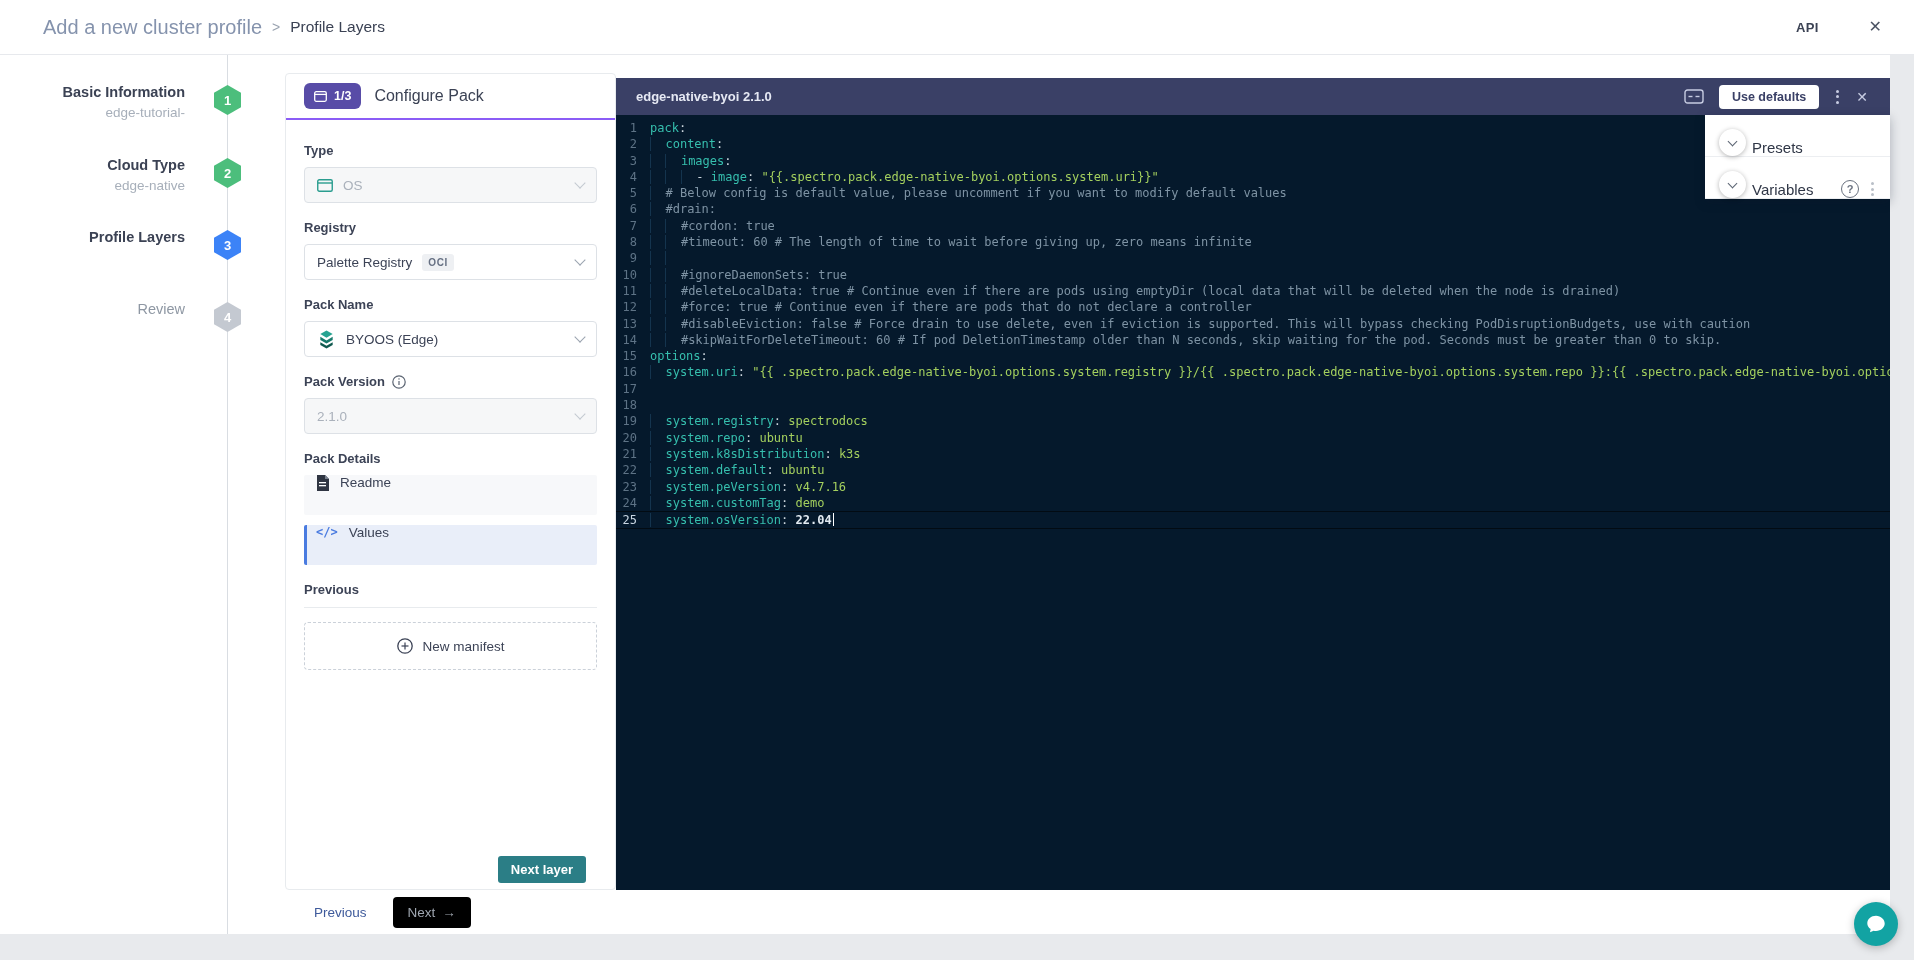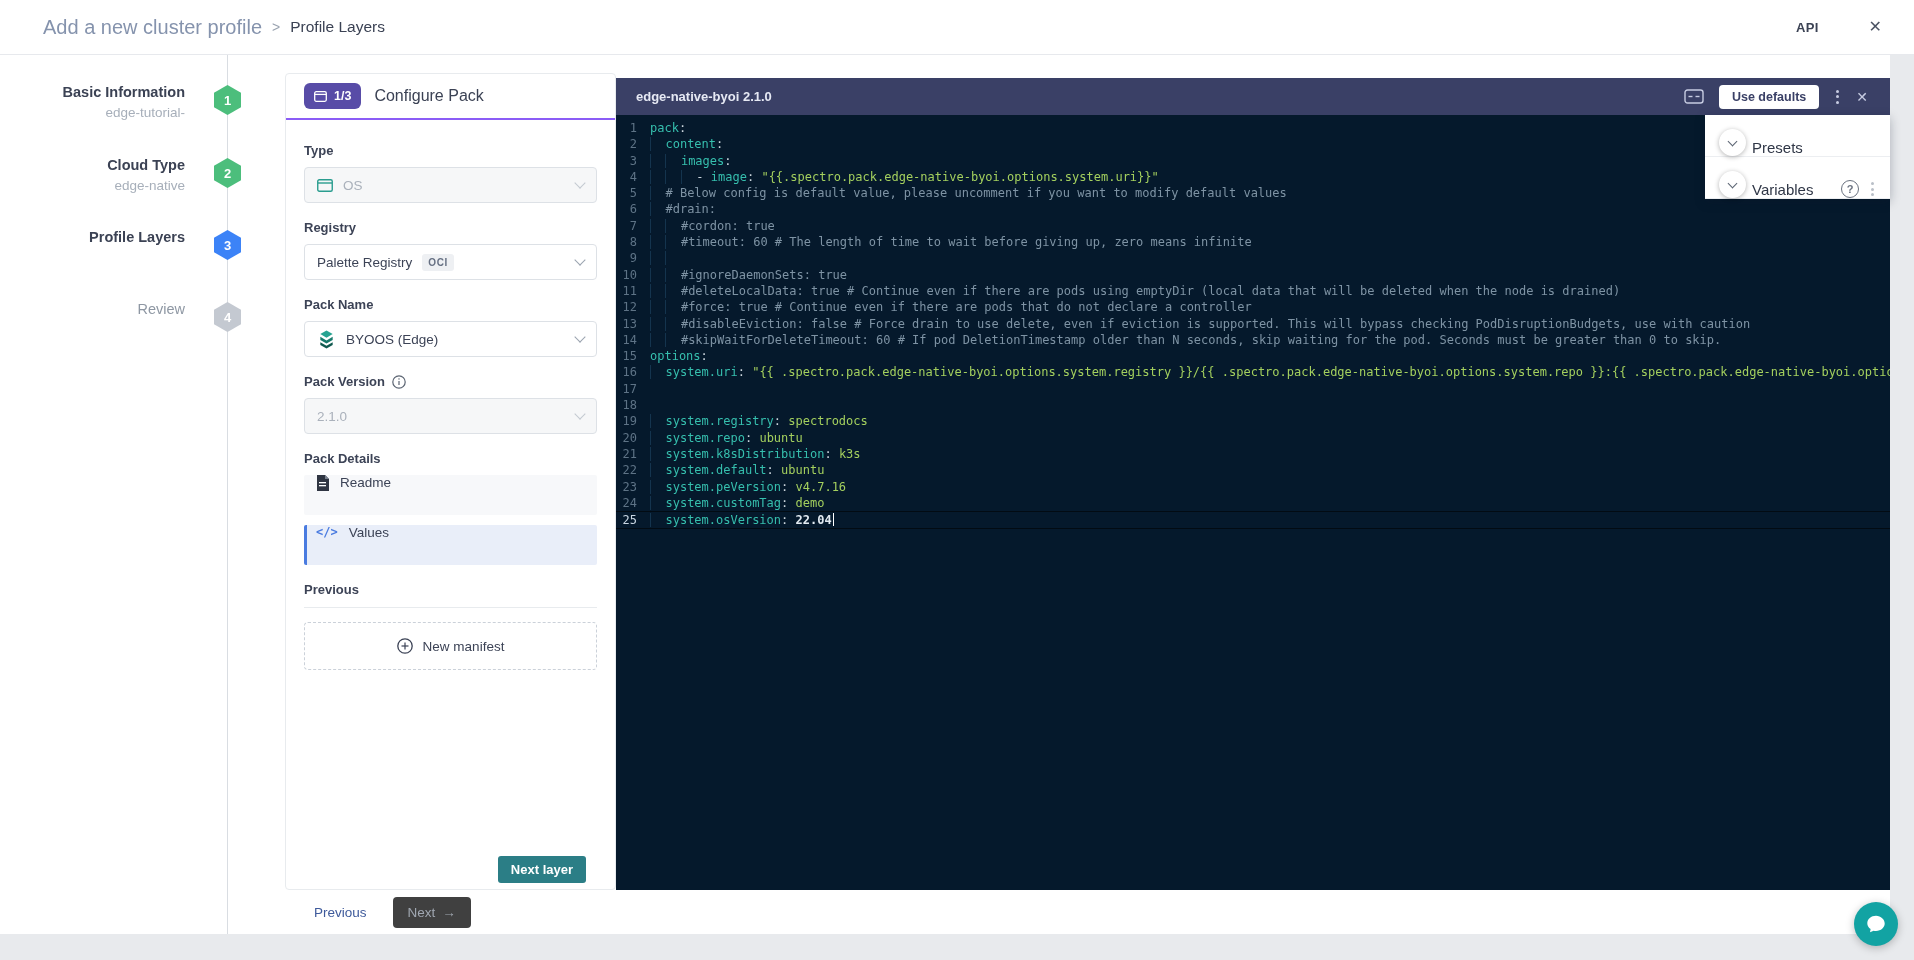--- a/index.html
+++ b/index.html
@@ -109,21 +109,21 @@
   .q-icon { width:18px; height:18px; border:1.3px solid #6a7280; border-radius:50%;
     display:flex; align-items:center; justify-content:center; font-size:11px; color:#6a7280;
     font-weight:600; cursor:pointer; }
   .kebab.gray i { background:#b9bfc7; }
 
   
   .wizard-footer { position:absolute; left:228px; top:890px; width:1662px; height:44px;
     background:#fff; display:flex; align-items:center; z-index:6; }
   .prev-btn { margin-left:86px; background:none; border:none; font-size:13.5px;
     font-weight:500; color:#3e5a9b; cursor:pointer; font-family:inherit; }
-  .next-btn { margin-left:26px; background:#404040; border:none; border-radius:4px;
+  .next-btn { margin-left:26px; background:#000000; border:none; border-radius:4px;
     padding:8px 15px; font-size:13.5px; color:#a0a7b1; cursor:default; font-family:inherit;
     display:flex; align-items:center; gap:7px; }
 
   
   .strip-right { position:absolute; left:1890px; top:55px; width:24px; height:905px;
     background:#e8eaed; z-index:8; }
   .strip-bottom { position:absolute; left:0; top:934px; width:1914px; height:26px;
     background:#e8eaed; z-index:7; }
   .chat-btn { position:absolute; left:1854px; top:902px; width:44px; height:44px;
     border-radius:50%; background:#12a3a3; border:none; display:flex; align-items:center;

